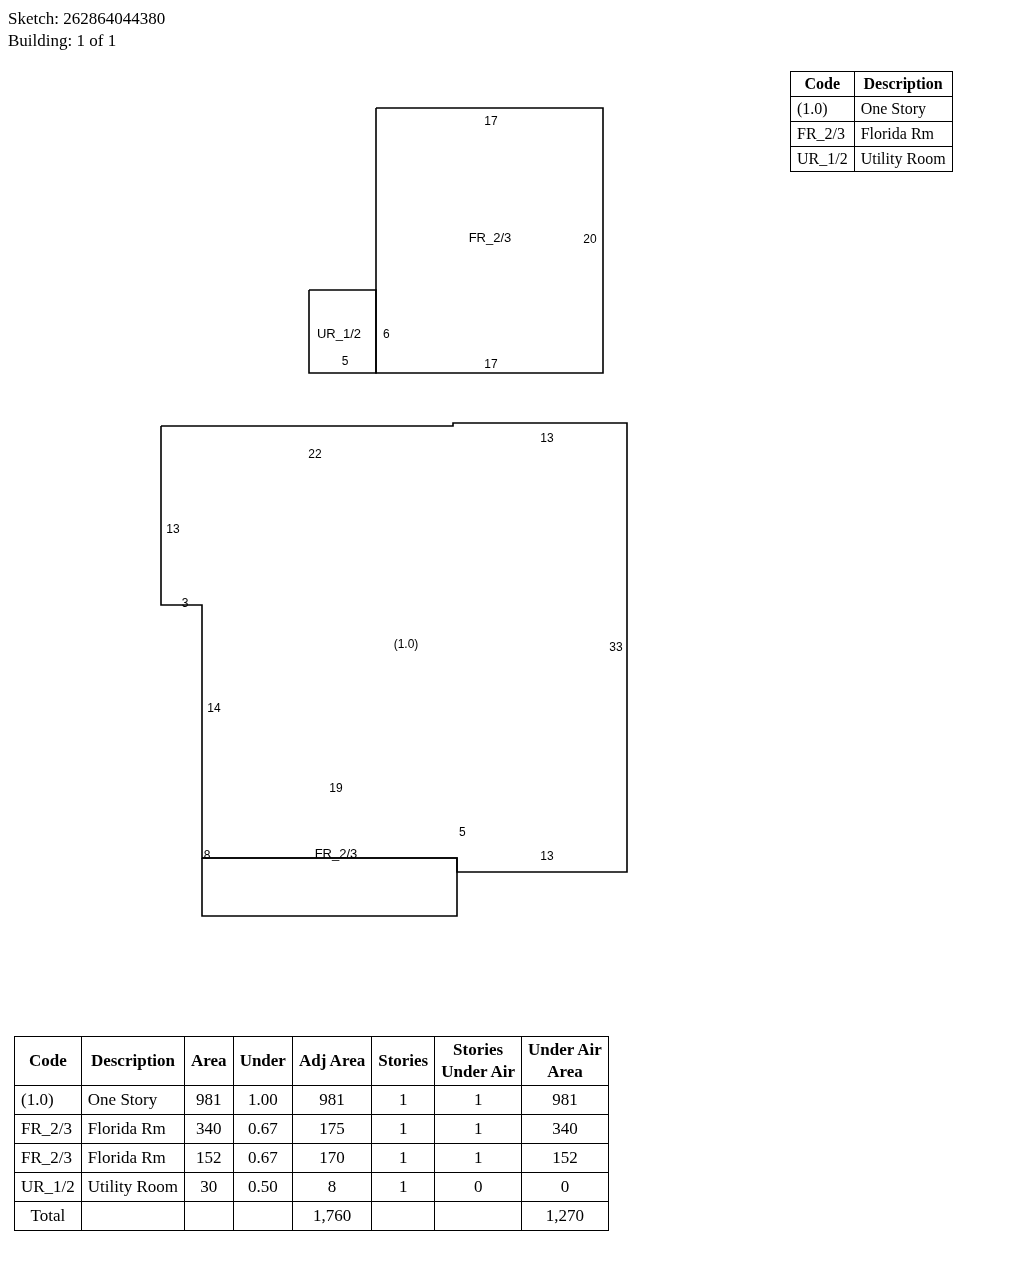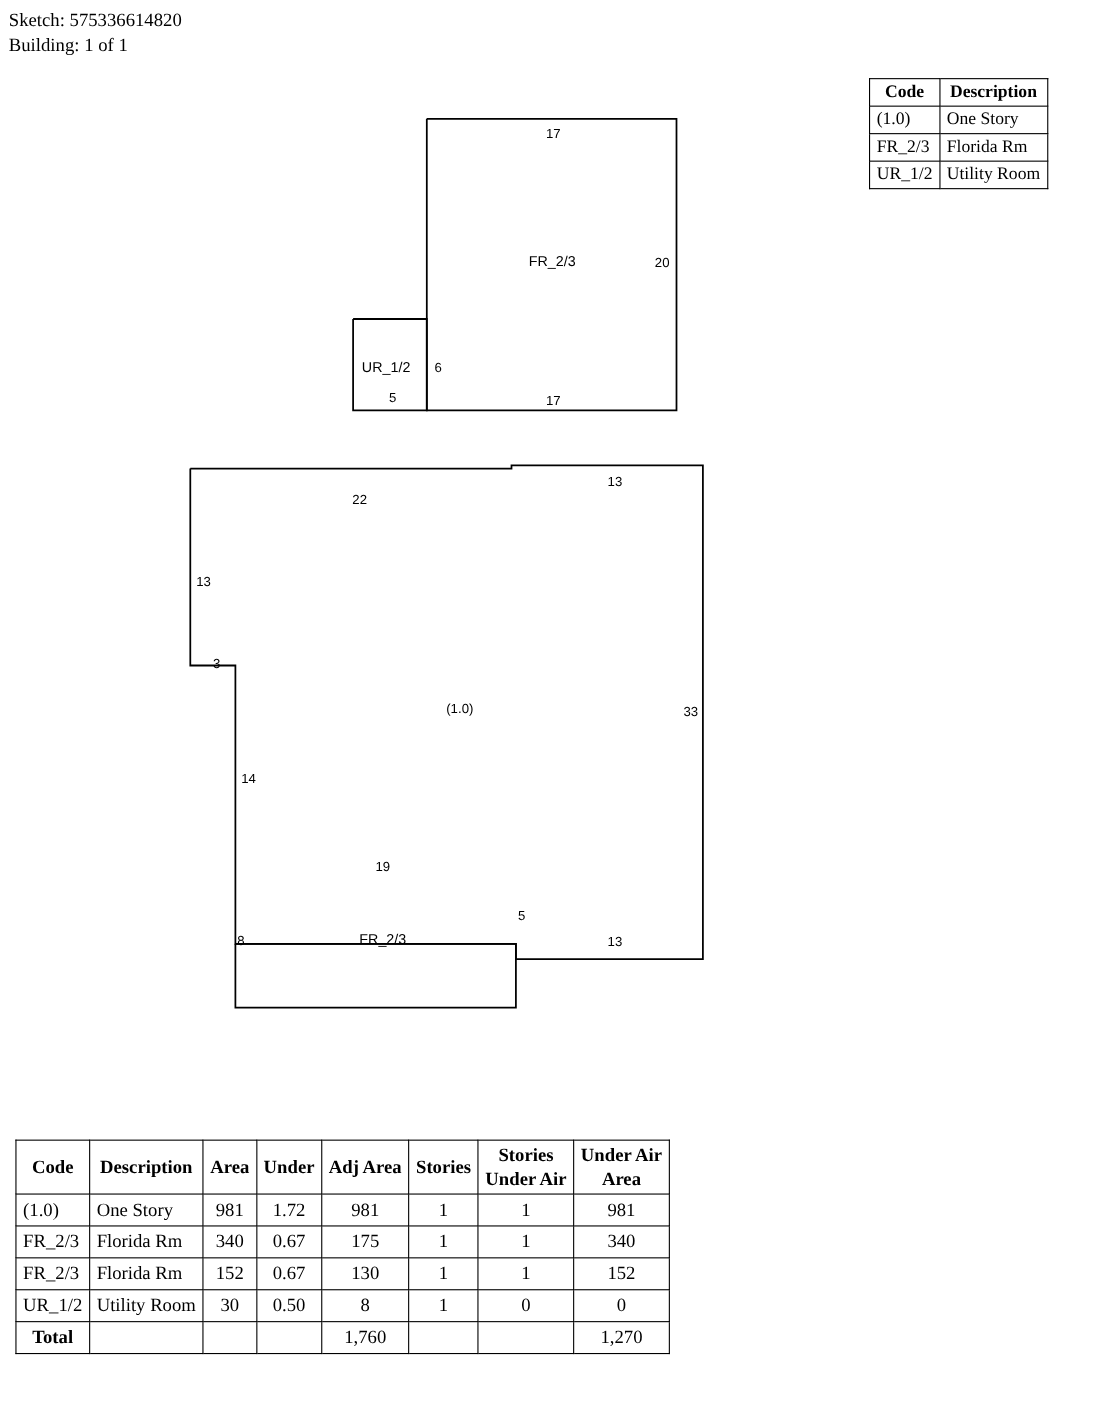--- a/index.html
+++ b/index.html
@@ -38,21 +38,21 @@
     padding: 1px 6px;
     text-align: left;
     white-space: nowrap;
     line-height: 22px;
   }
   .legend th { font-weight: bold; text-align: center; }
 
   
   .sketch {
     position: absolute;
-    left: 14px;
+    left: 2px;
     top: 60px;
     width: 921px;
     height: 900px;
   }
   .sketch svg { display: block; }
 
   
   .summary {
     position: absolute;
     left: 14px;
@@ -66,28 +66,28 @@
     padding: 2px 6px;
     line-height: 24px;
     white-space: nowrap;
   }
   .summary th {
     font-weight: bold;
     text-align: center;
   }
   .summary td.txt { text-align: left; }
   .summary td.num { text-align: center; }
-  .summary td.tot { text-align: center; font-weight: bold; }
+  .summary td.tot { text-align: center; font-weight: normal; }
   .summary th.two-line { line-height: 22px; }
 </style>
 </head>
 <body>
 
 <div class="header">
-  <div>Sketch: 575336614820</div>
+  <div>Sketch: 262864044380</div>
   <div>Building: 1 of 1</div>
 </div>
 
 <table class="legend">
   <thead>
     <tr>
       <th>Code</th>
       <th>Description</th>
     </tr>
   </thead>
@@ -158,42 +158,42 @@
         <span>Under Air</span><br>
         <span>Area</span>
       </th>
     </tr>
   </thead>
   <tbody>
     <tr>
       <td class="txt">(1.0)</td>
       <td class="txt">One Story</td>
       <td class="num">981</td>
-      <td class="num">1.72</td>
+      <td class="num">1.00</td>
       <td class="num">981</td>
       <td class="num">1</td>
       <td class="num">1</td>
       <td class="num">981</td>
     </tr>
     <tr>
       <td class="txt">FR_2/3</td>
       <td class="txt">Florida Rm</td>
       <td class="num">340</td>
       <td class="num">0.67</td>
       <td class="num">175</td>
       <td class="num">1</td>
       <td class="num">1</td>
       <td class="num">340</td>
     </tr>
     <tr>
       <td class="txt">FR_2/3</td>
       <td class="txt">Florida Rm</td>
       <td class="num">152</td>
       <td class="num">0.67</td>
-      <td class="num">130</td>
+      <td class="num">170</td>
       <td class="num">1</td>
       <td class="num">1</td>
       <td class="num">152</td>
     </tr>
     <tr>
       <td class="txt">UR_1/2</td>
       <td class="txt">Utility Room</td>
       <td class="num">30</td>
       <td class="num">0.50</td>
       <td class="num">8</td>

